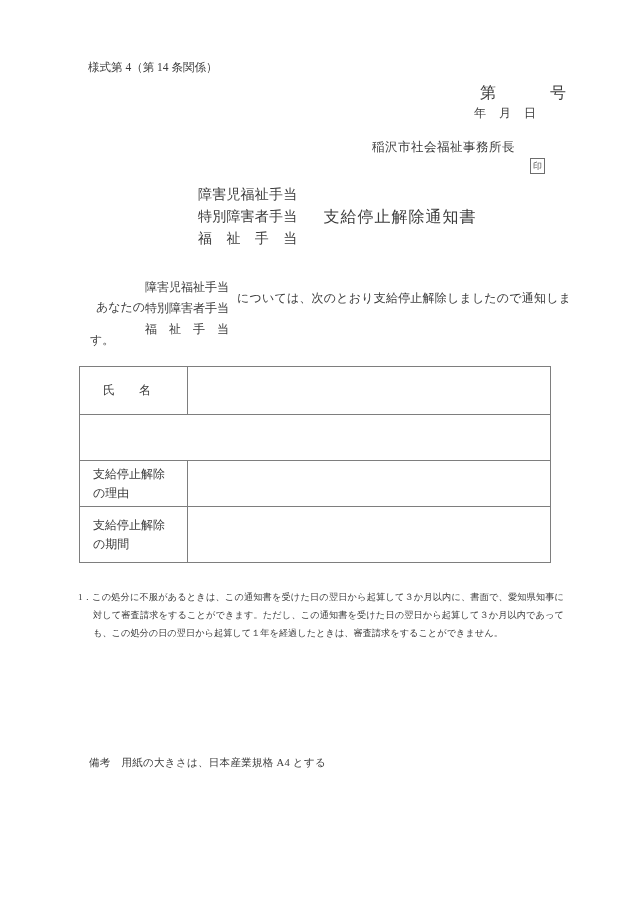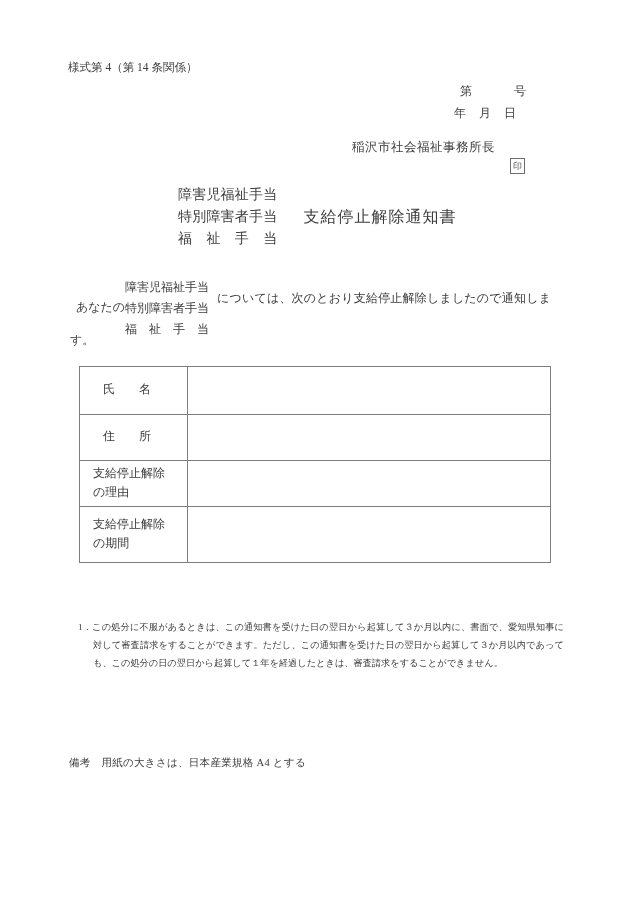--- a/index.html
+++ b/index.html
@@ -5,25 +5,25 @@
   html,body{margin:0;padding:0;background:#e8e8e8;}
   .page{
     position:relative;
     width:630px;height:903px;
     margin:0 auto;
     background:#ffffff;
     font-family:"Liberation Serif","DejaVu Serif",serif;
     color:#3b3b3b;
     overflow:hidden;
   }
-  .abs{position:absolute;white-space:nowrap;}
+  .abs{position:absolute;white-space:nowrap;margin-left:20px;}
 
   .form-number{left:68px;top:60px;font-size:11.5px;}
 
-  .doc-number{left:460px;top:83px;font-size:12px;letter-spacing:1.5px;}
+  .doc-number{left:460px;top:83px;font-size:16px;letter-spacing:1.5px;}
   .date-line{left:454px;top:105px;font-size:12px;letter-spacing:0.5px;}
 
   .sender{left:352px;top:139px;font-size:12.5px;letter-spacing:0.5px;}
   .seal{
     left:510px;top:158px;
     width:13px;height:14px;
     border:1px solid #6d6d6d;
     font-size:9px;line-height:14px;
     text-align:center;color:#555;
   }
@@ -36,41 +36,40 @@
   .main-title{font-size:16px;letter-spacing:1px;}
 
   .body-stack{left:125px;top:277px;font-size:12px;line-height:21px;}
   .body-prefix{left:76px;top:299px;font-size:12px;}
   .body-cont{left:217px;top:290px;font-size:12px;letter-spacing:0.2px;}
   .body-cont2{left:70px;top:332px;font-size:12px;}
 
   .info-table{
     position:absolute;left:79px;top:366px;width:470px;
     border:1px solid #7e7e7e;
-    font-family:Liberation Mono, monospace;
   }
   .t-row{display:flex;border-bottom:1px solid #7e7e7e;}
   .t-row:last-child{border-bottom:none;}
   .t-label{
     width:108px;border-right:1px solid #7e7e7e;
     display:flex;flex-direction:column;justify-content:center;
     font-size:12px;line-height:19px;
     padding-left:23px;box-sizing:border-box;
   }
   .t-label.two-line{padding-left:13px;}
   .t-value{flex:1;}
   .h-name{height:47px;}
   .h-addr{height:45px;}
   .h-reason{height:45px;}
   .h-period{height:55px;}
 
   .notes{
     position:absolute;left:78px;top:588px;width:486px;
     font-size:9.2px;line-height:18px;
-    text-align:justify;color:#3b3b3b;margin-top:30px;
+    text-align:justify;color:#3b3b3b;
   }
   .note{margin:0 0 5px 0;padding-left:15px;text-indent:-15px;}
 
   .remarks{left:69px;top:756px;font-size:10.5px;letter-spacing:0.3px;}
 </style>
 </head>
 <body>
 
 <div class="page">
 
@@ -101,23 +100,20 @@
   <div class="abs body-cont2">す。</div>
 
   <div class="info-table">
     <div class="t-row h-name">
       <div class="t-label">
         <span>氏　　名</span>
       </div>
       <div class="t-value"></div>
     </div>
     <div class="t-row h-addr">
-      <div class="t-label">
-        <span>住　　所</span>
-      </div>
       <div class="t-value"></div>
     </div>
     <div class="t-row h-reason">
       <div class="t-label two-line">
         <span>支給停止解除</span>
         <span>の理由</span>
       </div>
       <div class="t-value"></div>
     </div>
     <div class="t-row h-period">

